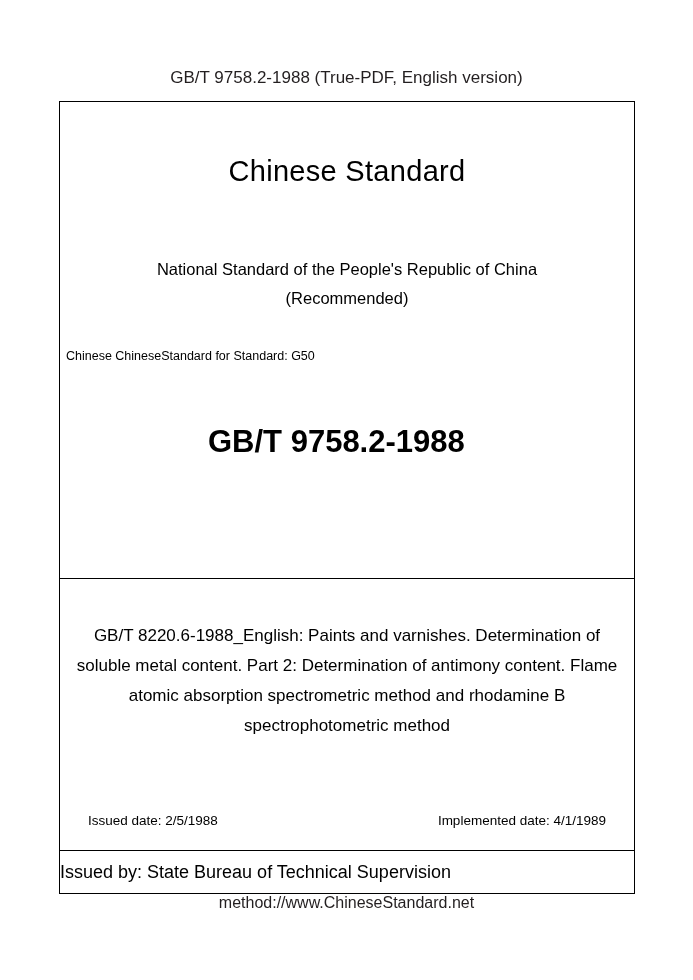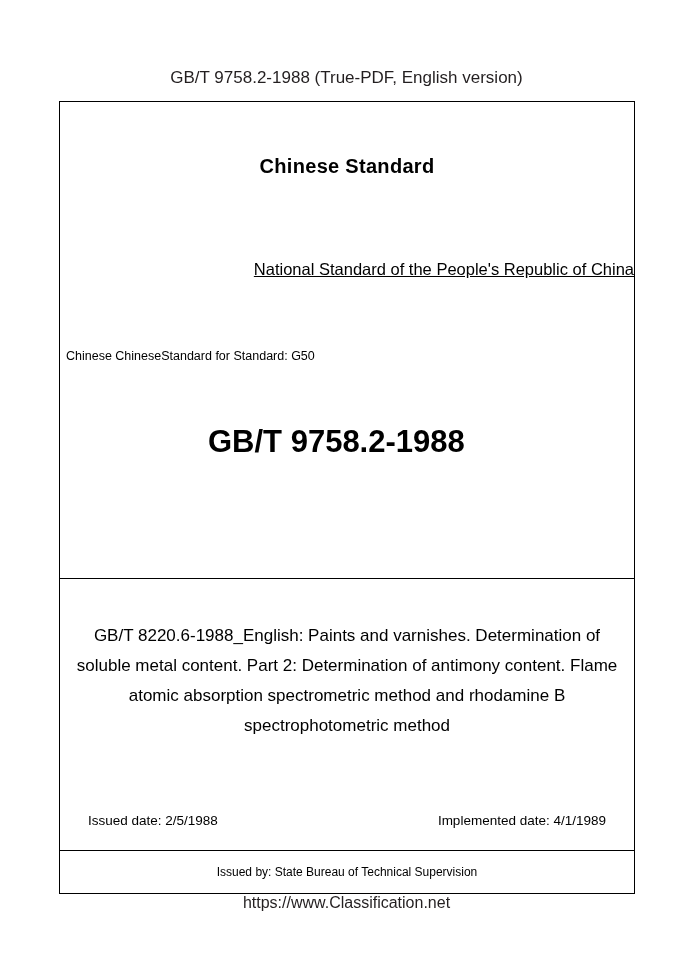--- a/index.html
+++ b/index.html
@@ -43,41 +43,40 @@
     height: 477px;
     box-sizing: border-box;
     border-bottom: 1.5px solid #000;
   }
   .title-main {
     position: absolute;
     top: 53px;
     left: 0;
     width: 100%;
     text-align: center;
-    font-size: 20px;
-    font-weight: bold;
+    font-size: 29px;
+    font-weight: normal;
     letter-spacing: 0.3px;
   }
   .gb-logo {
     position: absolute;
     top: 44px;
     right: 18px;
     font-size: 42px;
     font-weight: bold;
     letter-spacing: 0px;
   }
   .nat-std {
     position: absolute;
     top: 153px;
     left: 0;
     width: 100%;
-    text-align: right;
+    text-align: center;
     font-size: 16.5px;
     line-height: 29px;
-    text-decoration: underline;
   }
   .classification {
     position: absolute;
     top: 247px;
     left: 6px;
     font-size: 12.5px;
   }
   .std-code {
     position: absolute;
     top: 322px;
@@ -113,22 +112,22 @@
     padding: 0 28px;
     display: flex;
     justify-content: space-between;
     font-size: 13.5px;
   }
   .section-bottom {
     position: relative;
     height: 42px;
     display: flex;
     align-items: center;
-    justify-content: center;
-    font-size: 12px;
+    justify-content: flex-start;
+    font-size: 18px;
   }
   .footer-url {
     position: absolute;
     top: 894px;
     left: 0;
     width: 693px;
     text-align: center;
     font-size: 16px;
     color: #231f20;
   }
@@ -139,34 +138,35 @@
 <div class="page">
 
   <div class="top-caption">GB/T 9758.2-1988 (True-PDF, English version)</div>
 
   <div class="doc-frame">
 
     <div class="section-top">
       <div class="title-main">Chinese Standard</div>
       <div class="nat-std">
         <div>National Standard of the People's Republic of China</div>
+        <div>(Recommended)</div>
       </div>
       <div class="classification">Chinese ChineseStandard for Standard: G50</div>
       <div class="std-code">GB/T 9758.2-1988</div>
     </div>
 
     <div class="section-mid">
       <div class="english-title">GB/T 8220.6-1988_English: Paints and varnishes. Determination of soluble metal content. Part 2: Determination of antimony content. Flame atomic absorption spectrometric method and rhodamine B spectrophotometric method</div>
       <div class="dates">
         <span>Issued date: 2/5/1988</span>
         <span>Implemented date: 4/1/1989</span>
       </div>
     </div>
 
     <div class="section-bottom">
       <span>Issued by: State Bureau of Technical Supervision</span>
     </div>
 
   </div>
 
-  <div class="footer-url">https://www.Classification.net</div>
+  <div class="footer-url">method://www.ChineseStandard.net</div>
 
 </div>
 
 </body></html>

